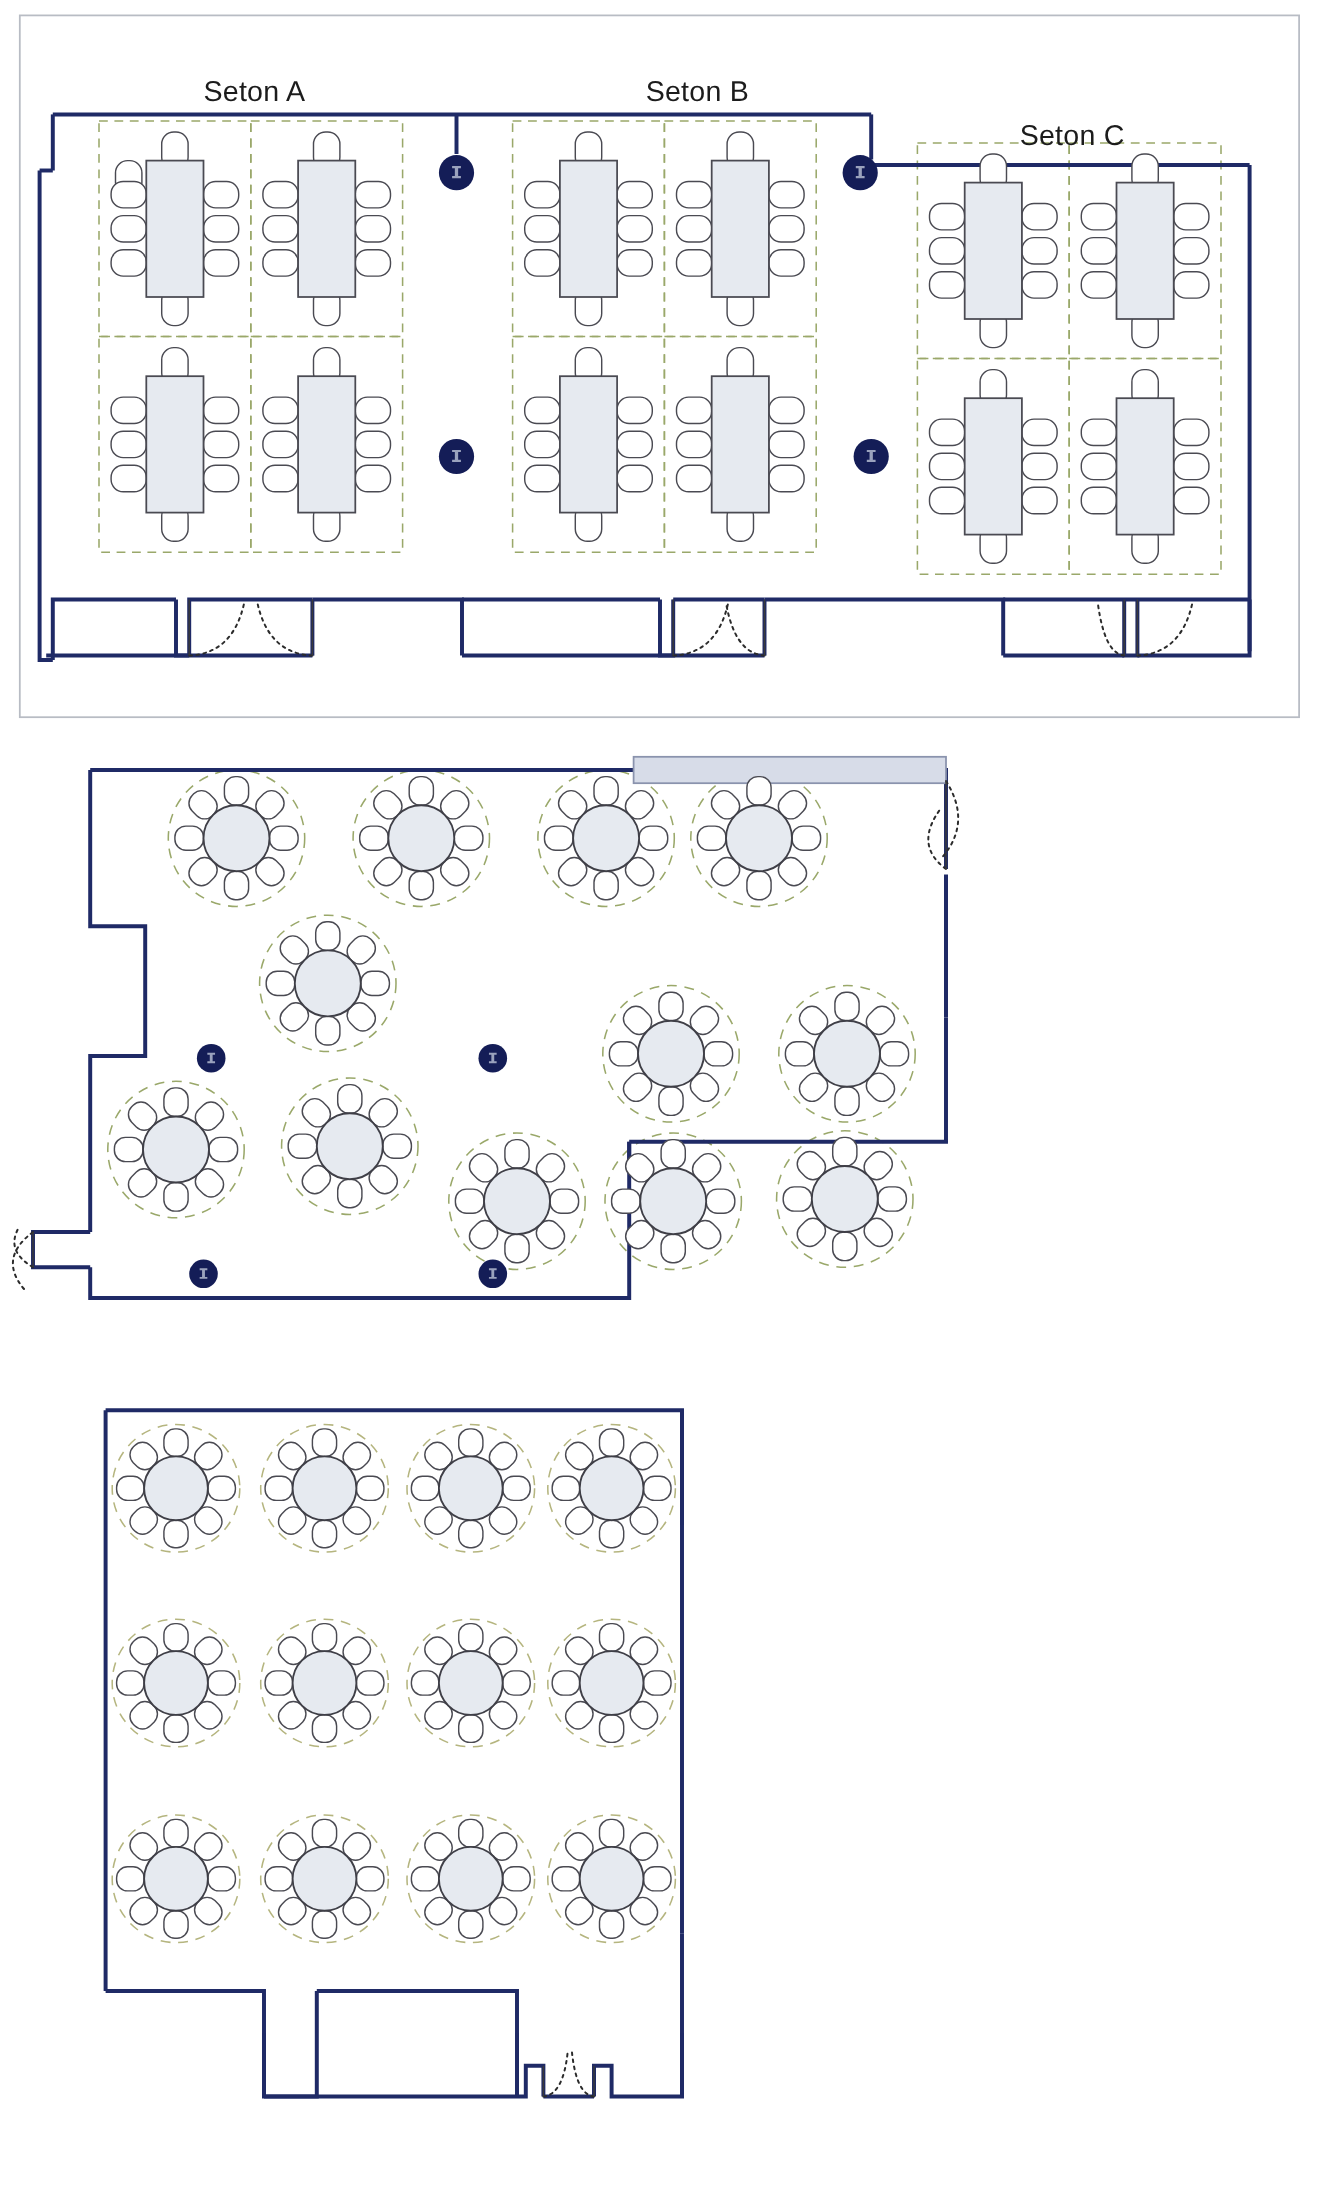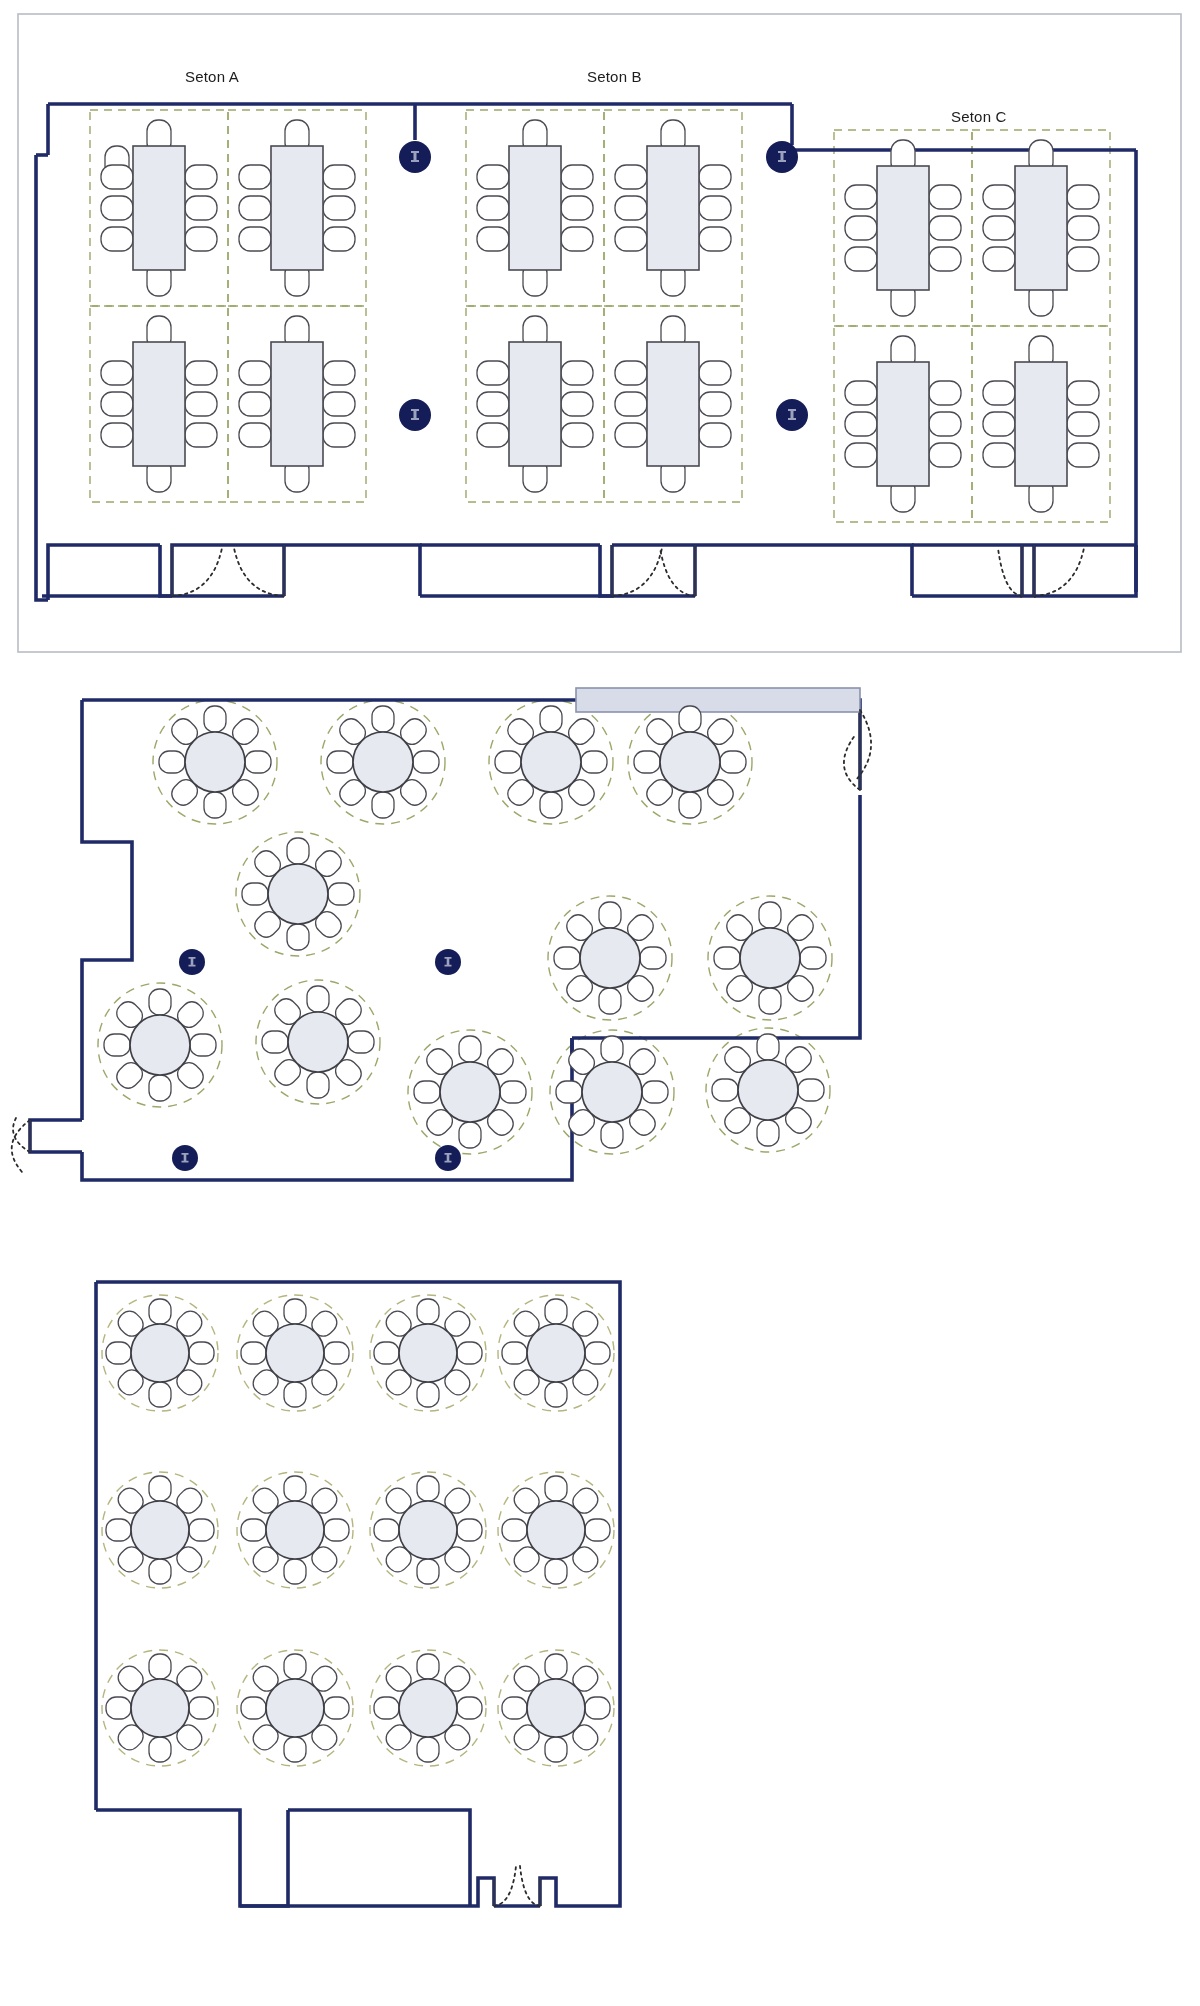--- a/index.html
+++ b/index.html
@@ -20,29 +20,29 @@
     position: absolute;
     display: block;
   }
   #plan-top   { left: 0;   top: 0;    width: 1200px; height: 660px; }
   #plan-mid   { left: 0;   top: 660px; width: 1200px; height: 600px; }
   #plan-bot   { left: 0;   top: 1258px; width: 1200px; height: 748px; }
 
   .section-label {
     position: absolute;
     font-family: "Liberation Sans", sans-serif;
-    font-size: 15px;
+    font-size: 26px;
     font-weight: 400;
     color: #1c1c1c;
     white-space: nowrap;
     letter-spacing: 0.2px;
   }
   #label-seton-a { left: 185px; top: 68px; }
   #label-seton-b { left: 561px; top: 68px; margin-left: 26px; }
-  #label-seton-c { left: 927px; top: 108px; margin-left: 24px; }
+  #label-seton-c { left: 927px; top: 108px; }
 </style>
 </head>
 <body>
 
 <div id="page">
 
   <svg id="plan-top" class="plan-svg" viewBox="0 0 1200 660">
     <defs>
       <g id="chairRectV">
         <path d="M0 0 h44 a9 9 0 0 1 9 9 v12 a9 9 0 0 1 -9 9 h-44 z" fill="#ffffff" stroke="#4a4a52" stroke-width="1.3"></path>

